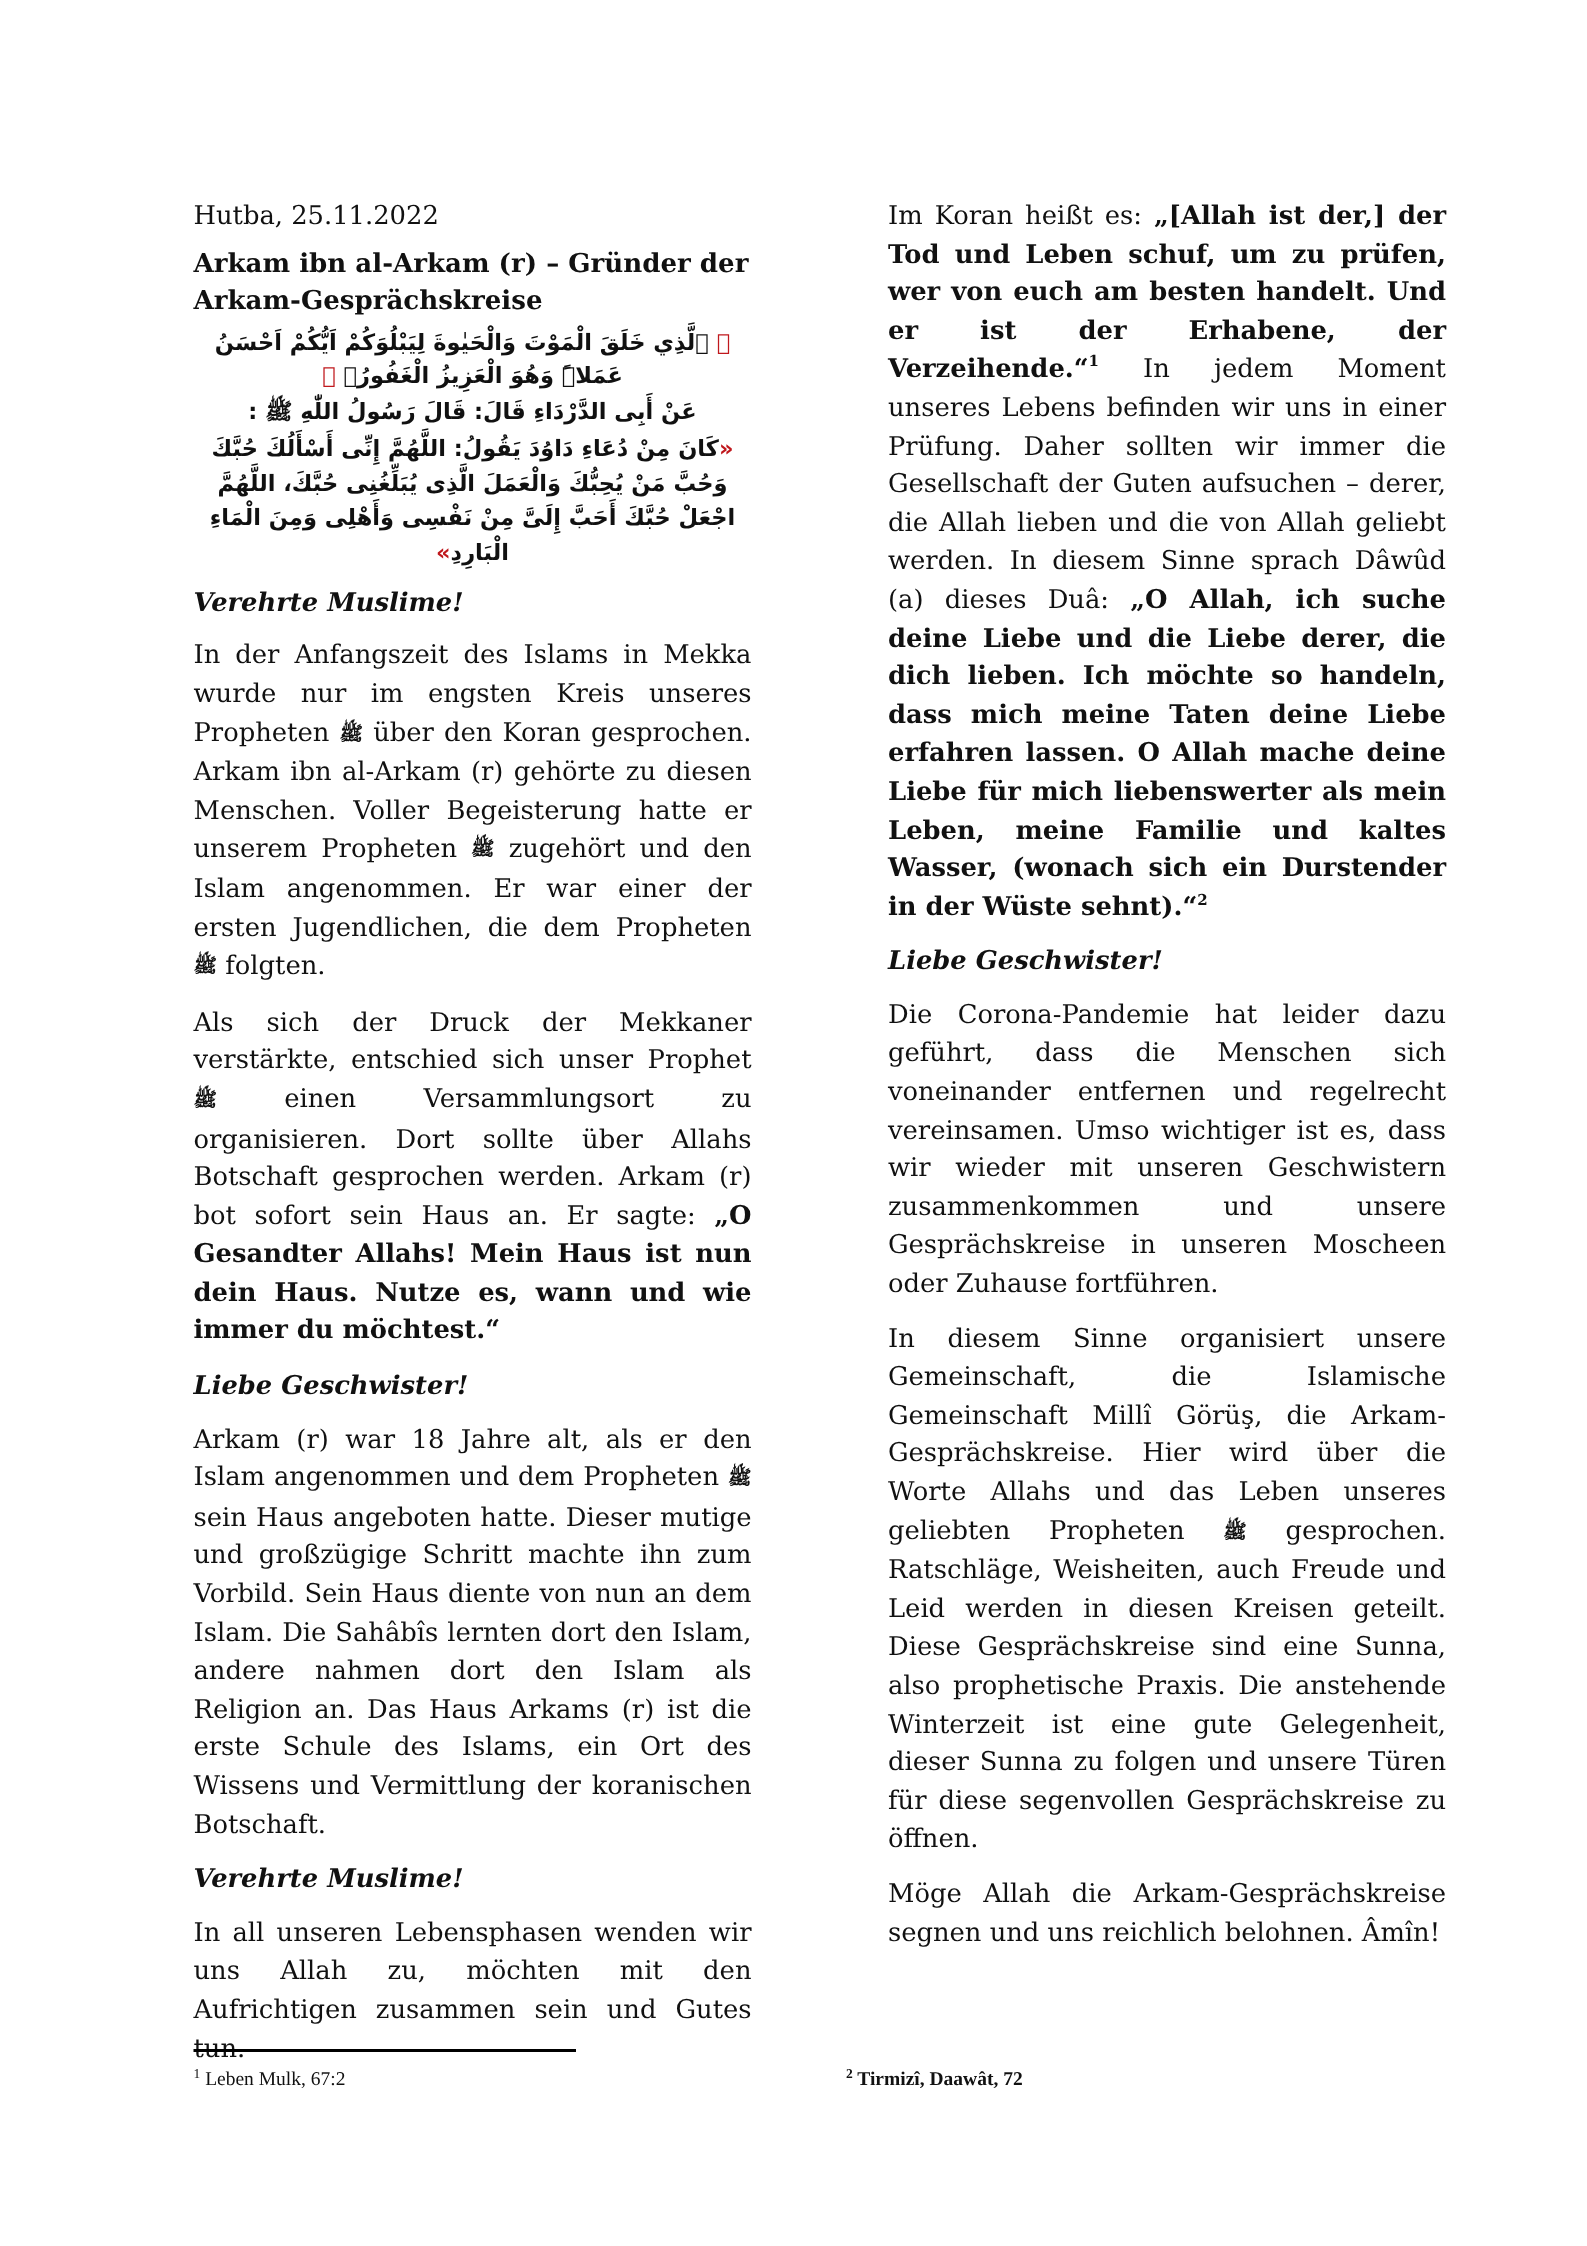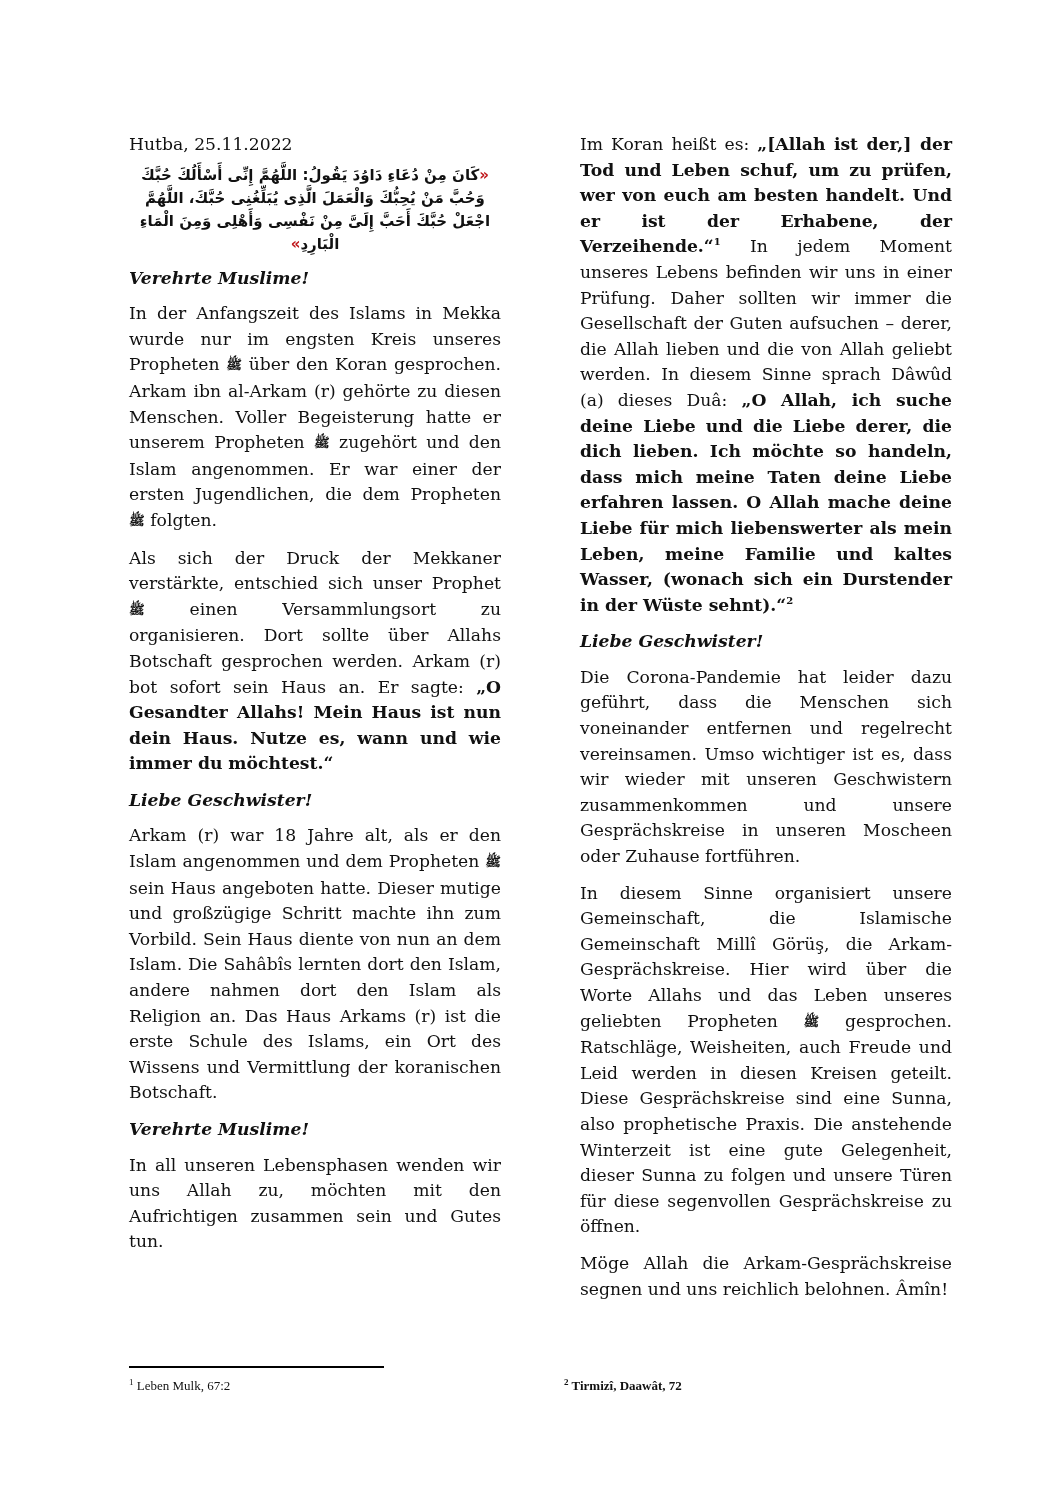--- a/index.html
+++ b/index.html
@@ -1,21 +1,21 @@
 <!DOCTYPE html>
 <html><head>
 <meta charset="utf-8">
 <style>
   html, body { margin: 0; padding: 0; background: #ffffff; }
   body { width: 1058px; height: 1497px; position: relative; overflow: hidden;
          font-family: "DejaVu Serif", "Liberation Serif", serif; color: #111; }
   .page { position: absolute; left: 0; top: 0; width: 1058px; height: 1497px; background: #fff; }
   .col { position: absolute; top: 132px; width: 372px; font-size: 17.2px; line-height: 25.6px; }
   .col-left { left: 129px; }
-  .col-right { left: 580px; }
+  .col-right { left: 592px; }
   p { margin: 0 0 11px 0; text-align: justify; hyphens: none; }
   .date { font-size: 17.2px; margin-bottom: 6px; text-align: left; }
   .title { font-weight: bold; font-size: 17.4px; line-height: 25.6px; margin-bottom: 2px; text-align: left; }
   .heading { font-weight: bold; text-align: left; margin-bottom: 10px; font-style: italic; }
   .b { font-weight: bold; }
   .arabic { direction: rtl; text-align: center; font-family: "DejaVu Sans", sans-serif; font-weight: bold;
             font-size: 15px; line-height: 22px; margin: 0 0 3px 0; }
   .arabic.quran { margin-bottom: 2px; }
   .arabic .red { color: #c0181d; }
   .arabic.hadith { font-size: 15px; line-height: 23px; margin-bottom: 10px; }
@@ -31,21 +31,26 @@
   .logo-text { font-family: "DejaVu Sans", sans-serif; font-weight: bold; font-size: 44px; letter-spacing: 2px;
                color: #1a1a1a; margin-left: 10px; line-height: 44px; transform: scaleY(0.95); }
 </style>
 </head>
 <body>
 
 <div class="page">
 
   <div class="col col-left">
     <div class="date">Hutba, 25.11.2022</div>
+    <div class="title">Arkam ibn al-Arkam (r) – Gründer der Arkam-Gesprächskreise</div>
 
+    <div class="arabic quran">
+      <span class="red">﴿</span><span> ٱلَّذِي خَلَقَ الْمَوْتَ وَالْحَيٰوةَ لِيَبْلُوَكُمْ اَيُّكُمْ اَحْسَنُ عَمَلاًۜ وَهُوَ الْعَزِيزُ الْغَفُورُۙ </span><span class="red">﴾</span>
+    </div>
+    <div class="arabic">عَنْ أَبِى الدَّرْدَاءِ قَالَ: قَالَ رَسُولُ اللّٰهِ ﷺ :</div>
     <div class="arabic hadith">
       <span class="red">«</span><span>كَانَ مِنْ دُعَاءِ دَاوُدَ يَقُولُ: اللَّهُمَّ إِنِّى أَسْأَلُكَ حُبَّكَ وَحُبَّ مَنْ يُحِبُّكَ وَالْعَمَلَ الَّذِى يُبَلِّغُنِى حُبَّكَ، اللَّهُمَّ اجْعَلْ حُبَّكَ أَحَبَّ إِلَىَّ مِنْ نَفْسِى وَأَهْلِى وَمِنَ الْمَاءِ الْبَارِدِ</span><span class="red">»</span>
     </div>
 
     <p class="heading">Verehrte Muslime!</p>
 
     <p>
       <span>In der Anfangszeit des Islams in Mekka wurde nur im engsten Kreis unseres Propheten </span><span class="saw">ﷺ</span><span> über den Koran gesprochen. Arkam ibn al-Arkam (r) gehörte zu diesen Menschen. Voller Begeisterung hatte er unserem Propheten </span><span class="saw">ﷺ</span><span> zugehört und den Islam angenommen. Er war einer der ersten Jugendlichen, die dem Propheten </span><span class="saw">ﷺ</span><span> folgten.</span>
     </p>
 

